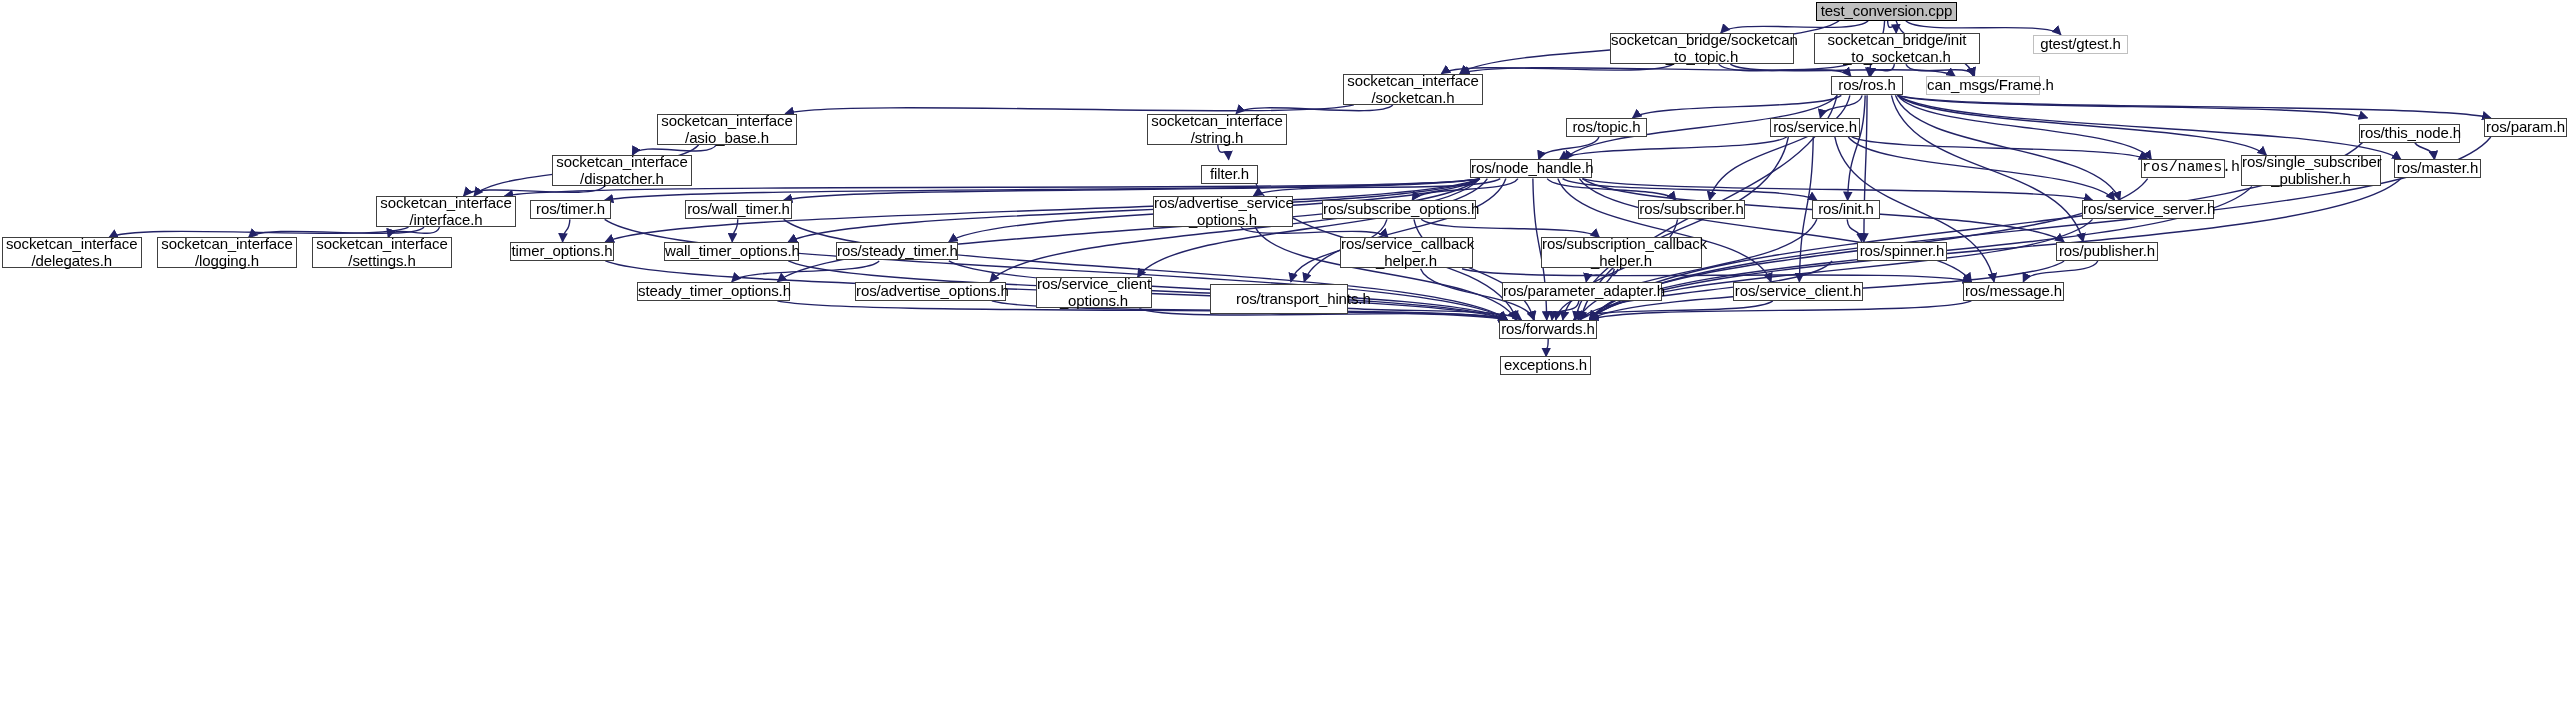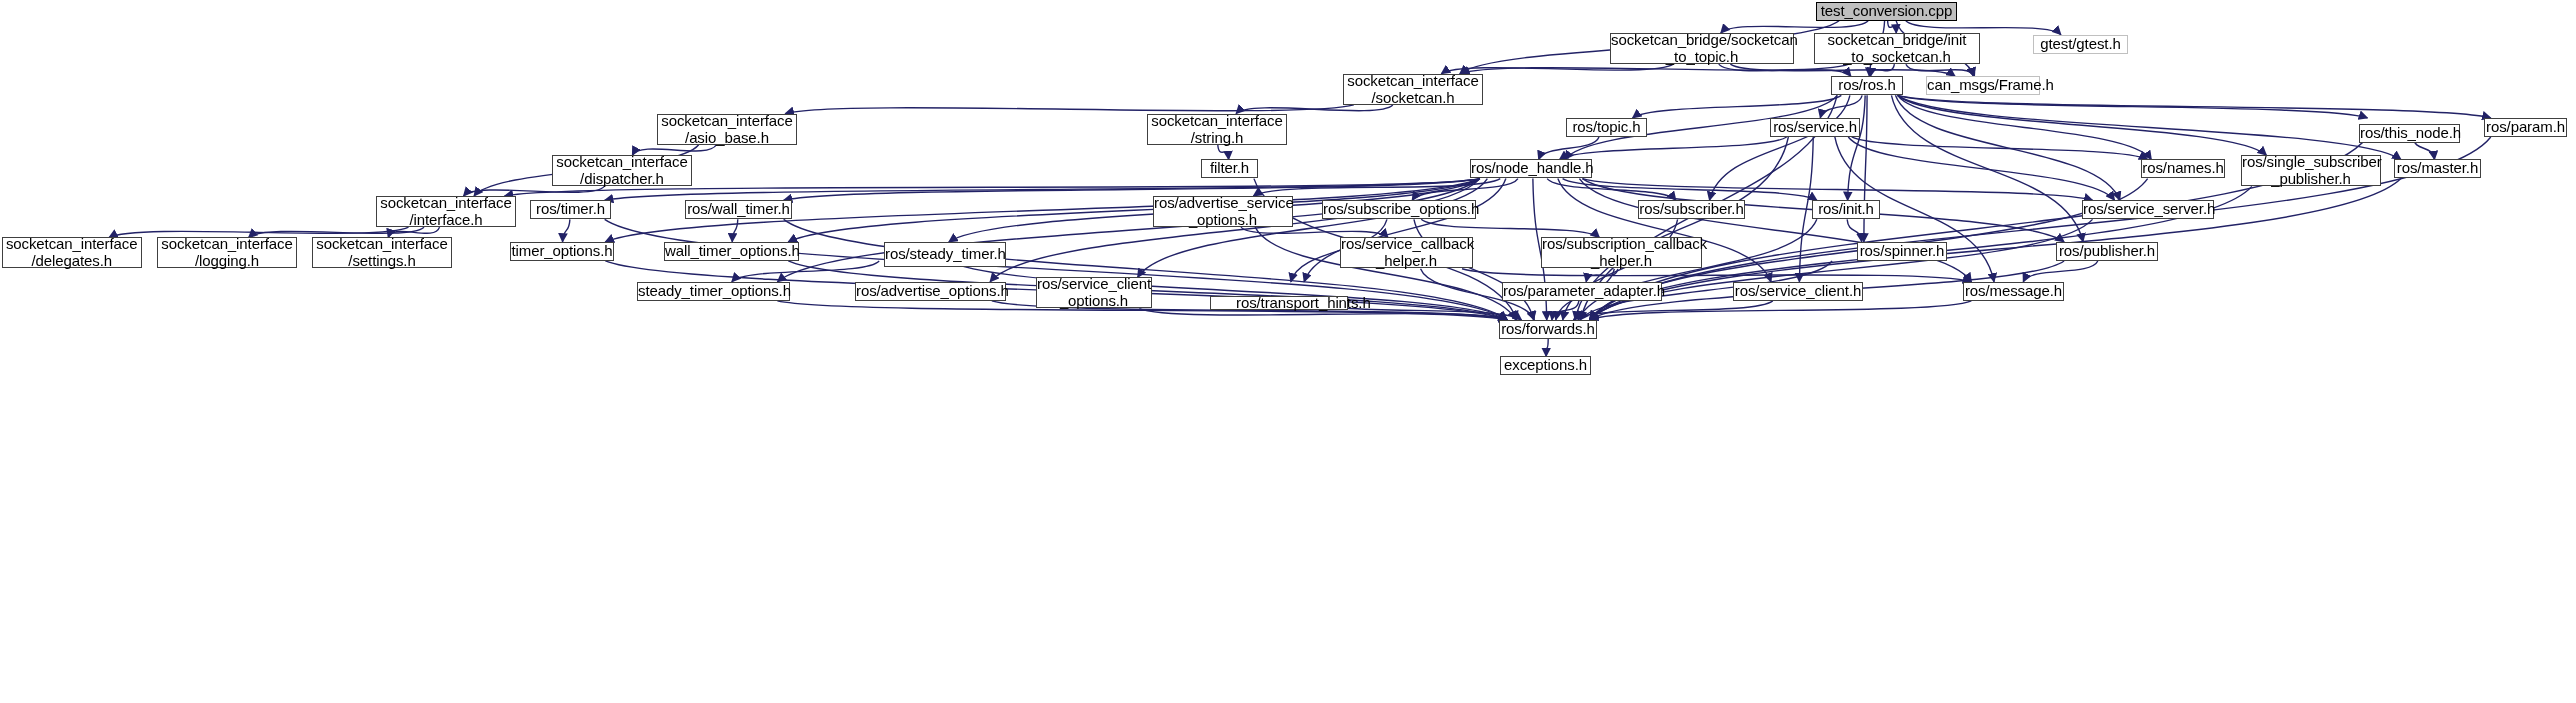--- a/index.html
+++ b/index.html
@@ -182,23 +182,23 @@
       <div class="node" style="left: 657px; top: 114px; width: 140px; height: 31px;"><span class="node-label">socketcan_interface
 /asio_base.h</span></div>
       <div class="node" style="left: 1147px; top: 114px; width: 140px; height: 31px;"><span class="node-label">socketcan_interface
 /string.h</span></div>
       <div class="node" style="left: 1566px; top: 118px; width: 81px; height: 19px;"><span class="node-label">ros/topic.h</span></div>
       <div class="node" style="left: 1770px; top: 118px; width: 90px; height: 19px;"><span class="node-label">ros/service.h</span></div>
       <div class="node" style="left: 2359px; top: 124px; width: 101px; height: 19px; text-align: right;"><span class="node-label">ros/this_node.h</span></div>
       <div class="node" style="left: 2484px; top: 118px; width: 83px; height: 19px;"><span class="node-label">ros/param.h</span></div>
       <div class="node" style="left: 552px; top: 155px; width: 140px; height: 31px;"><span class="node-label">socketcan_interface
 /dispatcher.h</span></div>
-      <div class="node" style="left: 1201px; top: 159px; width: 57px; height: 19px;"><span class="node-label">filter.h</span></div>
+      <div class="node" style="left: 1201px; top: 165px; width: 57px; height: 19px;"><span class="node-label">filter.h</span></div>
       <div class="node" style="left: 1470px; top: 159px; width: 122px; height: 19px;"><span class="node-label">ros/node_handle.h</span></div>
-      <div class="node" style="left: 2141px; top: 159px; width: 84px; height: 19px;"><span class="node-label">ros/names.h</span></div>
+      <div class="node" style="left: 2141px; top: 159px; width: 84px; height: 19px; font-family: Liberation Mono, monospace;"><span class="node-label">ros/names.h</span></div>
       <div class="node" style="left: 2241px; top: 155px; width: 140px; height: 31px;"><span class="node-label">ros/single_subscriber
 _publisher.h</span></div>
       <div class="node" style="left: 2394px; top: 159px; width: 87px; height: 19px;"><span class="node-label">ros/master.h</span></div>
       <div class="node" style="left: 376px; top: 196px; width: 140px; height: 31px;"><span class="node-label">socketcan_interface
 /interface.h</span></div>
       <div class="node" style="left: 530px; top: 200px; width: 81px; height: 19px;"><span class="node-label">ros/timer.h</span></div>
       <div class="node" style="left: 685px; top: 200px; width: 107px; height: 19px;"><span class="node-label">ros/wall_timer.h</span></div>
       <div class="node" style="left: 1153px; top: 196px; width: 140px; height: 31px;"><span class="node-label">ros/advertise_service
 _options.h</span></div>
       <div class="node" style="left: 1322px; top: 200px; width: 154px; height: 19px;"><span class="node-label">ros/subscribe_options.h</span></div>
@@ -206,32 +206,32 @@
       <div class="node" style="left: 1812px; top: 200px; width: 68px; height: 19px;"><span class="node-label">ros/init.h</span></div>
       <div class="node" style="left: 2082px; top: 200px; width: 132px; height: 19px;"><span class="node-label">ros/service_server.h</span></div>
       <div class="node" style="left: 1.7px; top: 237px; width: 140px; height: 31px;"><span class="node-label">socketcan_interface
 /delegates.h</span></div>
       <div class="node" style="left: 157px; top: 237px; width: 140px; height: 31px;"><span class="node-label">socketcan_interface
 /logging.h</span></div>
       <div class="node" style="left: 312px; top: 237px; width: 140px; height: 31px;"><span class="node-label">socketcan_interface
 /settings.h</span></div>
       <div class="node" style="left: 510px; top: 242px; width: 104px; height: 19px;"><span class="node-label">timer_options.h</span></div>
       <div class="node" style="left: 664px; top: 242px; width: 135px; height: 19px;"><span class="node-label">wall_timer_options.h</span></div>
-      <div class="node" style="left: 836px; top: 242px; width: 122px; height: 25px; margin-left: 48px;"><span class="node-label">ros/steady_timer.h</span></div>
+      <div class="node" style="left: 836px; top: 242px; width: 122px; height: 18px;"><span class="node-label">ros/steady_timer.h</span></div>
       <div class="node" style="left: 1340px; top: 237px; width: 133px; height: 31px;"><span class="node-label">ros/service_callback
 _helper.h</span></div>
       <div class="node" style="left: 1541px; top: 237px; width: 161px; height: 31px;"><span class="node-label">ros/subscription_callback
 _helper.h</span></div>
       <div class="node" style="left: 1857px; top: 242px; width: 90px; height: 19px;"><span class="node-label">ros/spinner.h</span></div>
       <div class="node" style="left: 2056px; top: 242px; width: 102px; height: 19px;"><span class="node-label">ros/publisher.h</span></div>
       <div class="node" style="left: 637px; top: 282px; width: 153px; height: 19px;"><span class="node-label">steady_timer_options.h</span></div>
       <div class="node" style="left: 855px; top: 282px; width: 151px; height: 19px;"><span class="node-label">ros/advertise_options.h</span></div>
       <div class="node" style="left: 1036px; top: 277px; width: 116px; height: 31px;"><span class="node-label">ros/service_client
 _options.h</span></div>
-      <div class="node" style="left: 1210px; top: 296px; width: 138px; height: 14px; padding-left: 25px;"><span class="node-label">ros/transport_hints.h</span></div>
+      <div class="node" style="left: 1210px; top: 284px; width: 138px; height: 30px; padding-left: 25px;"><span class="node-label">ros/transport_hints.h</span></div>
       <div class="node" style="left: 1502px; top: 282px; width: 160px; height: 19px;"><span class="node-label">ros/parameter_adapter.h</span></div>
       <div class="node" style="left: 1733px; top: 282px; width: 130px; height: 19px;"><span class="node-label">ros/service_client.h</span></div>
       <div class="node" style="left: 1963px; top: 282px; width: 101px; height: 19px;"><span class="node-label">ros/message.h</span></div>
       <div class="node" style="left: 1499px; top: 320px; width: 98px; height: 19px;"><span class="node-label">ros/forwards.h</span></div>
       <div class="node" style="left: 1500px; top: 356px; width: 91px; height: 19px;"><span class="node-label">exceptions.h</span></div>
     </div>
 </div>
 
 
 </body></html>

